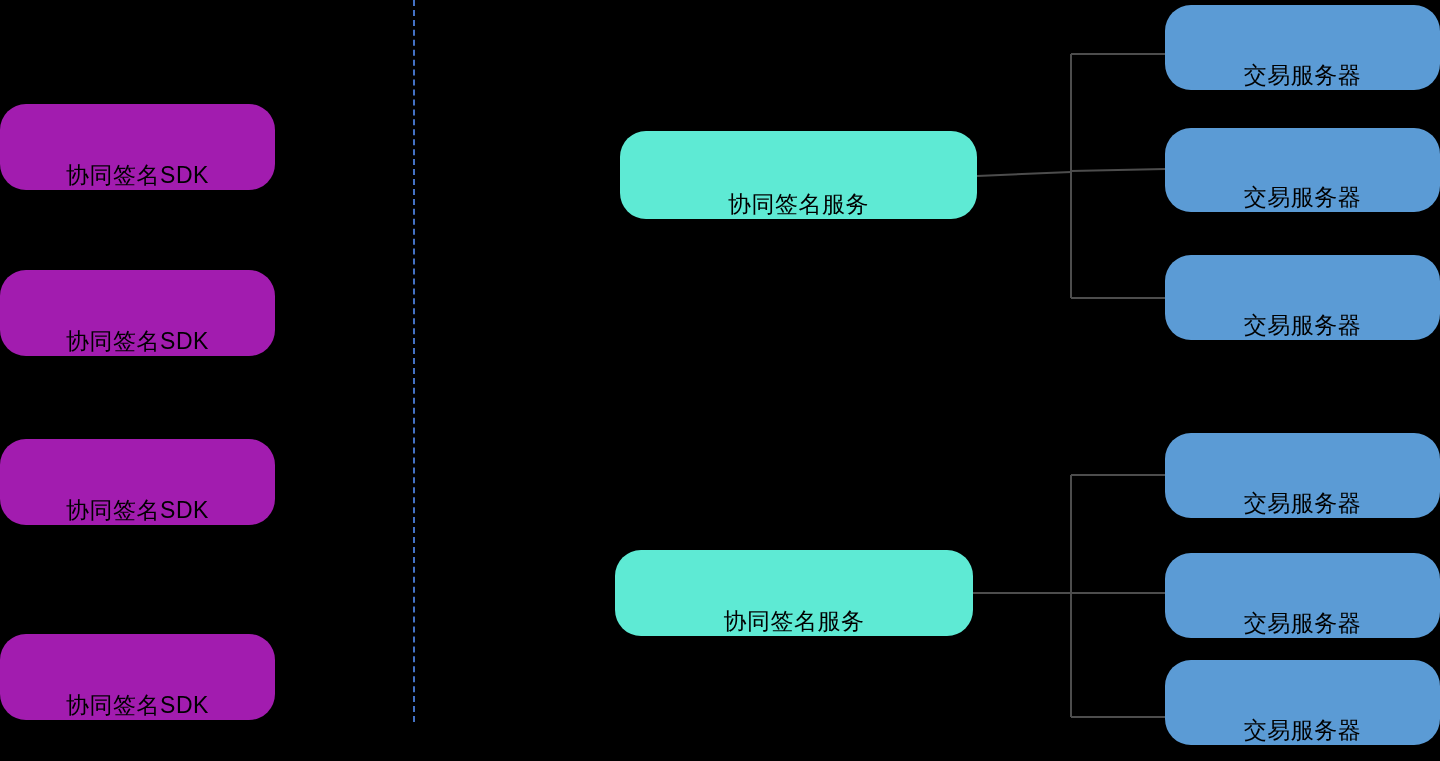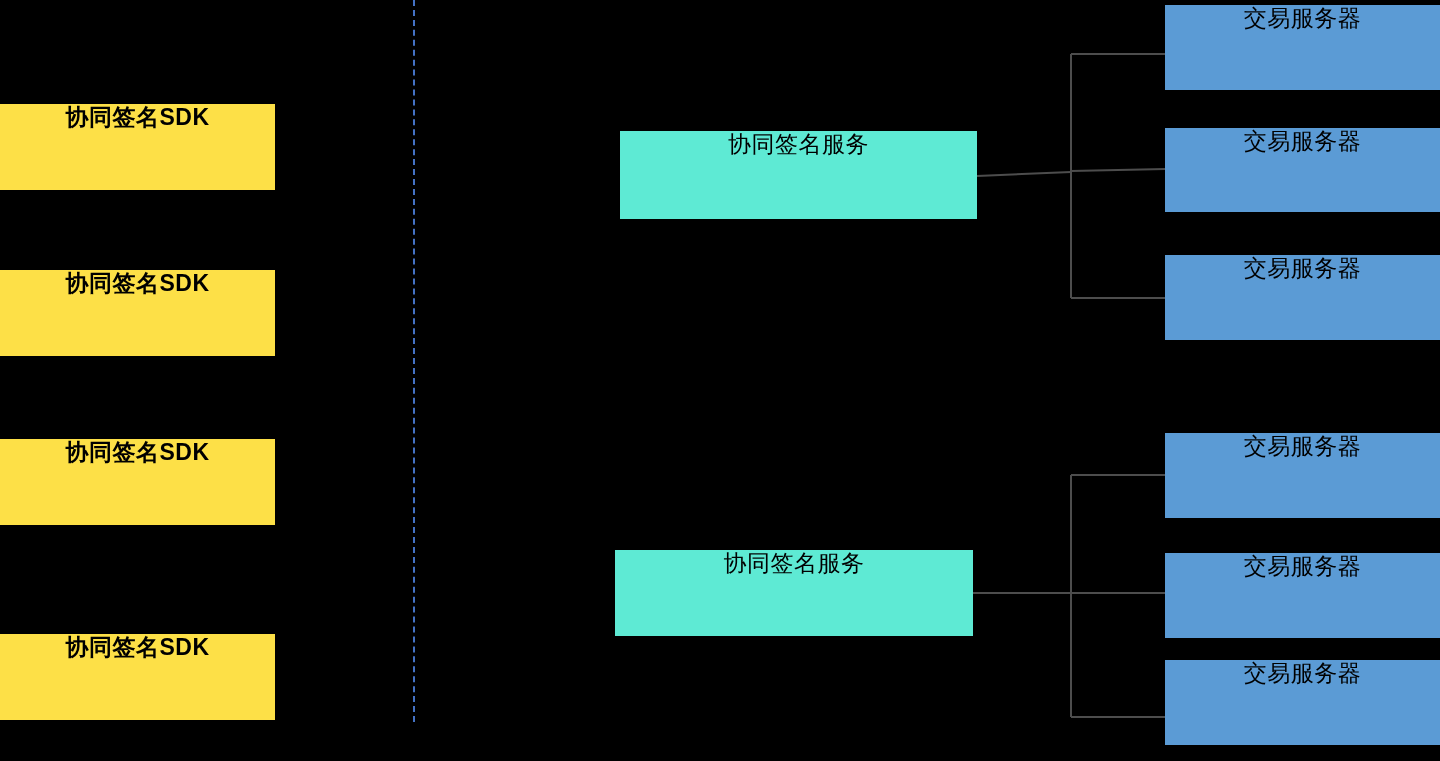--- a/index.html
+++ b/index.html
@@ -14,33 +14,33 @@
     background: #000000;
     overflow: hidden;
     font-family: "Liberation Sans", "DejaVu Sans", sans-serif;
   }
 
   
   .node {
     position: absolute;
     box-sizing: border-box;
     display: flex;
-    align-items: flex-start;
+    align-items: flex-end;
     justify-content: center;
     text-align: center;
     color: #000000;
     line-height: 1.2;
     letter-spacing: 0.5px;
     user-select: none;
+    border-radius: 26px;
   }
 
   .node-sdk {
-    background: #fde047;
+    background: #a21caf;
     font-size: 23px;
-    font-weight: bold;
   }
 
   .node-service {
     background: #5eead4;
     font-size: 23px;
   }
 
   .node-server {
     background: #5B9BD5;
     font-size: 23px;

